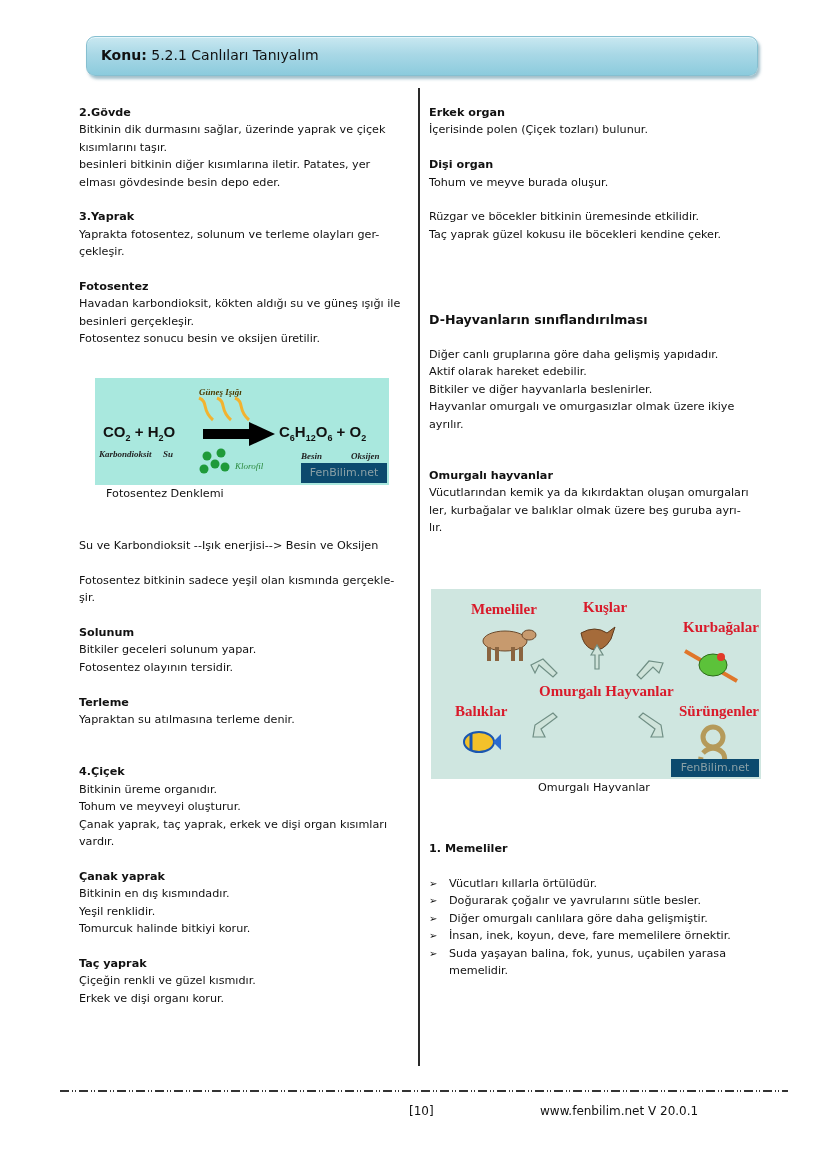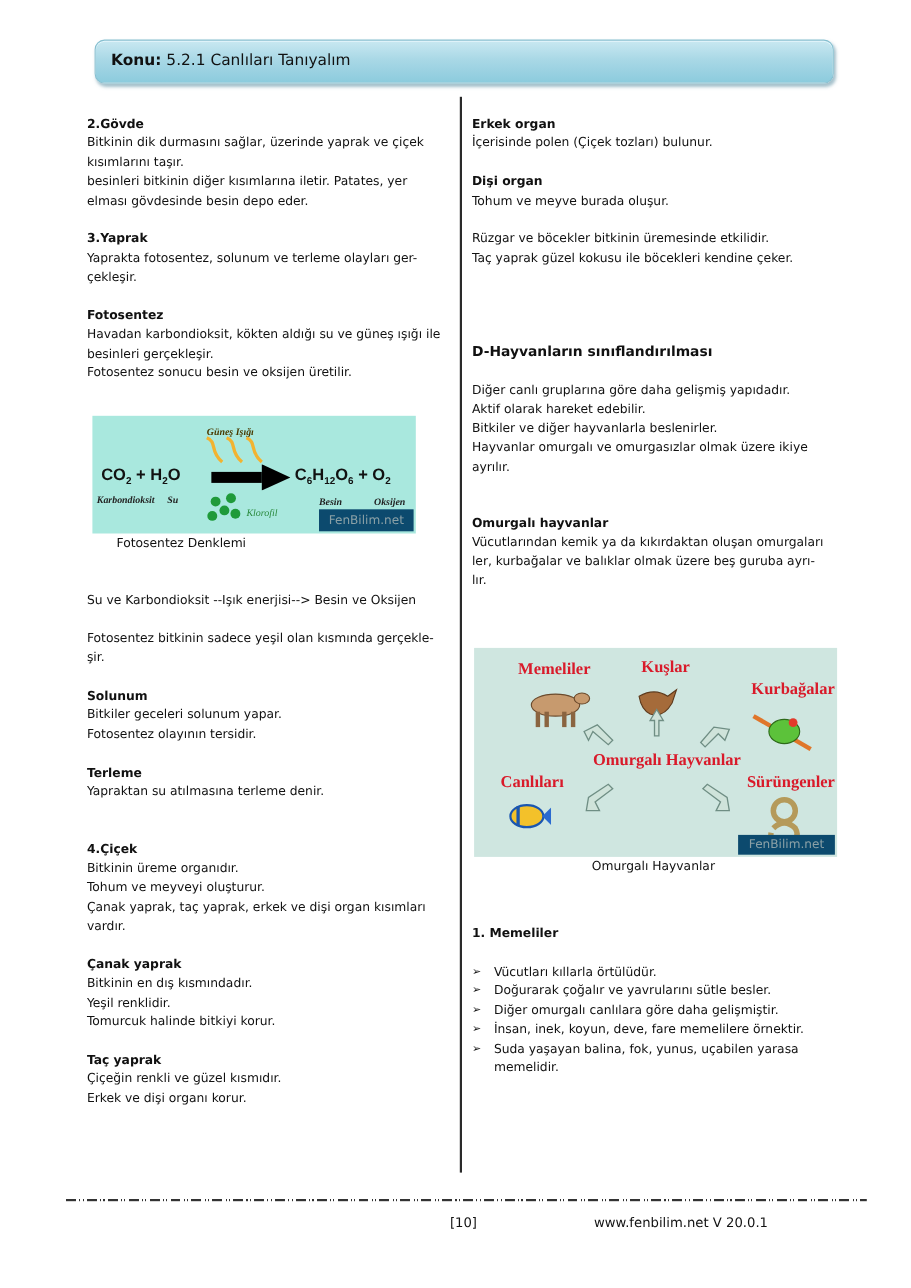--- a/index.html
+++ b/index.html
@@ -21,21 +21,21 @@
   .divider { position:absolute; left:418px; top:88px; width:2px; height:978px; background:#2a2a2a; }
 
   .h { font-weight:bold; }
   .p { margin:0; }
   .gap { height:17.4px; }
 
   .section-title { font-weight:bold; font-size:12.6px;margin-top:24px; }
 
   .figure { position:relative; }
   .fotosentez-img {
-    position:relative; margin-left:5px; width:294px; height:107px;
+    position:relative; margin-left:16px; width:294px; height:107px;
     background:#a9e8de;
   }
   .caption { margin-left:27px; }
 
   .chem { position:absolute; font-family:"Liberation Sans", sans-serif; font-weight:bold; font-size:15px; color:#111; }
   .chem sub { font-size:9px; }
   .small-lbl { position:absolute; font-family:"Liberation Serif", serif; font-style:italic; font-weight:bold; font-size:9px; color:#222; }
   .green-lbl { position:absolute; font-family:"Liberation Serif", serif; font-style:italic; font-size:9px; color:#2b8a3e; }
   .wm { position:absolute; right:2px; bottom:2px; width:86px; height:20px; background:#0c4a6e; color:#8aa0a6; font-size:11px; text-align:center; line-height:20px; }
 
@@ -200,21 +200,21 @@
     <p class="p">ler, kurbağalar ve balıklar olmak üzere beş guruba ayrı-</p>
     <p class="p">lır.</p>
   </div>
   <div style="height:52px"></div>
 
   <div class="figure">
     <div class="animals-img">
       <span class="a-lbl" style="left:40px;top:12px">Memeliler</span>
       <span class="a-lbl" style="left:152px;top:10px">Kuşlar</span>
       <span class="a-lbl" style="left:252px;top:30px">Kurbağalar</span>
-      <span class="a-lbl" style="left:24px;top:114px">Canlıları</span>
+      <span class="a-lbl" style="left:24px;top:114px">Balıklar</span>
       <span class="a-lbl" style="left:248px;top:114px">Sürüngenler</span>
       <span class="a-lbl" style="left:108px;top:94px">Omurgalı Hayvanlar</span>
 
       <svg style="position:absolute;left:46px;top:34px" width="62" height="40" viewBox="0 0 62 40">
         <ellipse cx="28" cy="18" rx="22" ry="10" fill="#c79a6e" stroke="#6b4a2c"></ellipse>
         <ellipse cx="52" cy="12" rx="7" ry="5" fill="#c79a6e" stroke="#6b4a2c"></ellipse>
         <rect x="10" y="24" width="4" height="14" fill="#8a6440"></rect>
           <rect x="18" y="24" width="4" height="14" fill="#8a6440"></rect>
         <rect x="34" y="24" width="4" height="14" fill="#8a6440"></rect>
           <rect x="42" y="24" width="4" height="14" fill="#8a6440"></rect>

